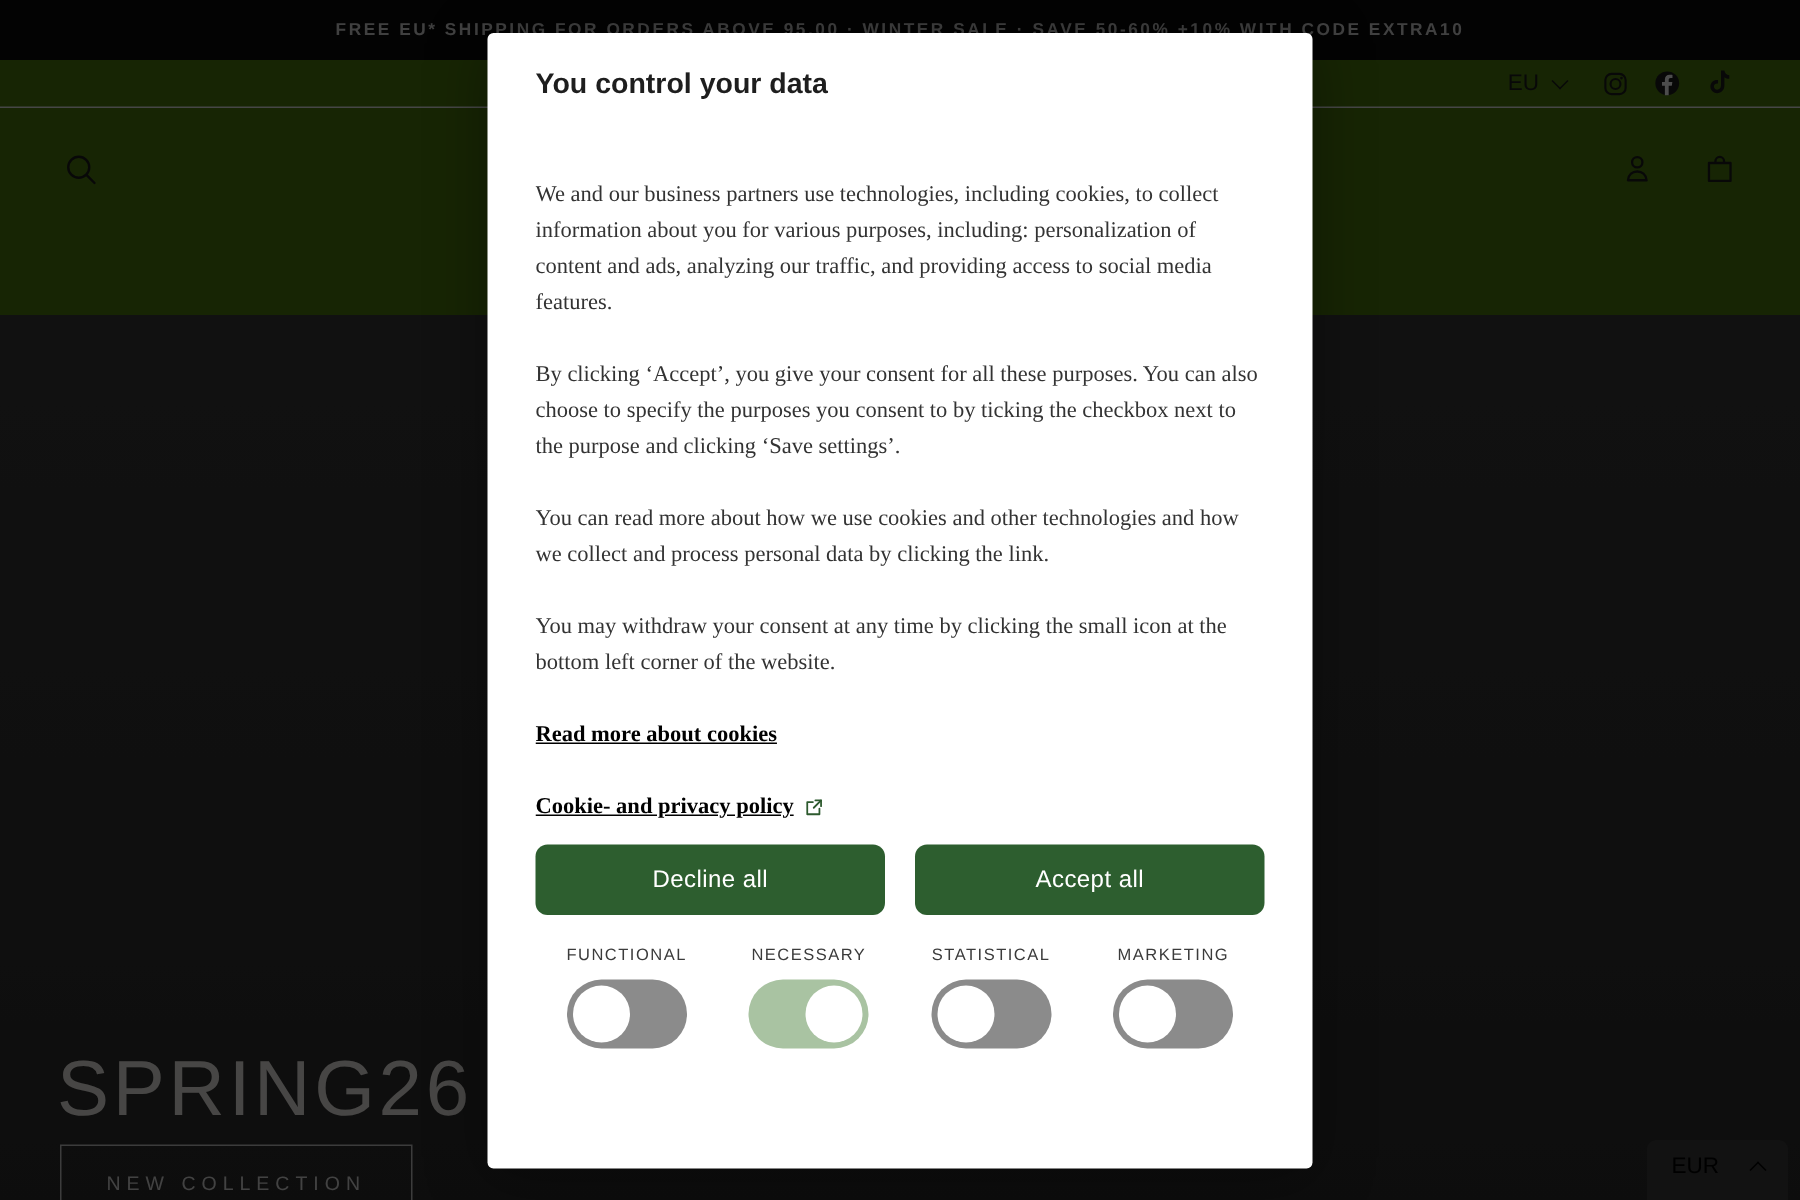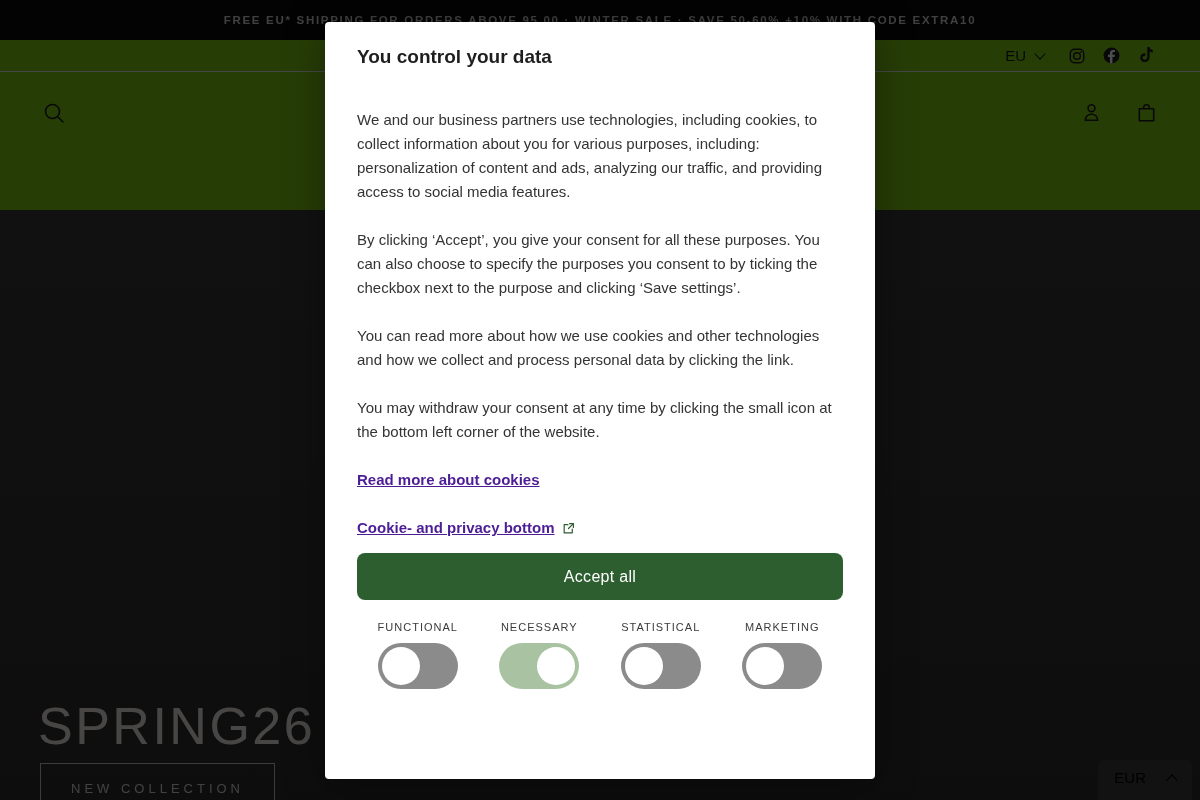--- a/index.html
+++ b/index.html
@@ -6,21 +6,21 @@
   html,body { width:1200px; height:800px; overflow:hidden; }
   body { position:relative; font-family:"Liberation Sans", sans-serif; background:#fff; }
 
   
   .announcement-bar {
     position:absolute; top:0; left:0; right:0; height:40px;
     background:#0b0b0b; color:#d6d6d6;
     display:flex; align-items:center; justify-content:center;
     font-size:11.5px; font-weight:700; letter-spacing:1.7px; white-space:nowrap;
   }
-  .site-header { position:absolute; top:40px; left:0; right:0; height:170px; background:#84cc16; }
+  .site-header { position:absolute; top:40px; left:0; right:0; height:170px; background:#4d7c0f; }
   .header-top-row {
     height:32px; display:flex; justify-content:flex-end; align-items:center;
     gap:24px; padding:0 46px; border-bottom:1px solid #ececec;
   }
   .region-selector { display:flex; align-items:center; gap:10px; font-size:15px; color:#1c1c1c; cursor:pointer; }
   .chev { width:8px; height:8px; border-right:1.6px solid #1c1c1c; border-bottom:1.6px solid #1c1c1c; transform:rotate(45deg); margin-top:-4px; }
   .social-row { display:flex; align-items:center; gap:16px; }
   .icon-btn { display:inline-flex; align-items:center; justify-content:center; cursor:pointer; background:none; border:none; }
   .header-main-icons { position:absolute; top:61px; right:42px; display:flex; gap:32px; }
   .search-btn { position:absolute; top:61px; left:42px; }
@@ -50,26 +50,26 @@
   
   .overlay { position:absolute; inset:0; background:rgba(0,0,0,0.7); z-index:10; }
   .cookie-dialog {
     position:absolute; left:325px; top:22px; width:550px; height:757px;
     background:#fff; border-radius:4px; z-index:20;
     padding:22px 32px 16px; display:flex; flex-direction:column;
     box-shadow:0 6px 40px rgba(0,0,0,0.35);
   }
   .dialog-title { font-size:19px; font-weight:700; color:#1e1e1e; line-height:26px; }
   .dialog-body {
-    margin-top:38px; height:437px; overflow:hidden;
-    font-size:15px; line-height:24px; color:#333;
+    margin-top:48px; height:437px; overflow:hidden;
+    font-size:15px; line-height:24px; color:#333;font-family:Liberation Serif, serif;
   }
   .dialog-body p { margin:0 0 24px; }
   .dialog-link-row { margin:0 0 24px; display:flex; align-items:center; gap:7px; }
-  .dialog-link { color:#4c1d95; font-weight:700; text-decoration:underline; font-size:15px; cursor:pointer; }
+  .dialog-link { color:#000000; font-weight:700; text-decoration:underline; font-size:15px; cursor:pointer; }
   .dialog-buttons { margin-top:8px; display:flex; gap:20px; }
   .consent-btn {
     flex:1; height:47px; border:none; border-radius:8px;
     background:#2d5e2f; color:#fff; font-size:16px; font-family:inherit;
     letter-spacing:.3px; cursor:pointer;
   }
   .consent-toggles { margin-top:21px; display:flex; justify-content:space-between; }
   .toggle-col { width:25%; display:flex; flex-direction:column; align-items:center; }
   .toggle-label { font-size:11px; letter-spacing:1px; color:#3b3b3b; }
   .toggle-switch {
@@ -158,32 +158,33 @@
 
   <div class="dialog-body">
     <p>We and our business partners use technologies, including cookies, to collect information about you for various purposes, including: personalization of content and ads, analyzing our traffic, and providing access to social media features.</p>
     <p>By clicking ‘Accept’, you give your consent for all these purposes. You can also choose to specify the purposes you consent to by ticking the checkbox next to the purpose and clicking ‘Save settings’.</p>
     <p>You can read more about how we use cookies and other technologies and how we collect and process personal data by clicking the link.</p>
     <p>You may withdraw your consent at any time by clicking the small icon at the bottom left corner of the website.</p>
     <div class="dialog-link-row">
       <a class="dialog-link">Read more about cookies</a>
     </div>
     <div class="dialog-link-row">
-      <a class="dialog-link">Cookie- and privacy bottom</a>
+      <a class="dialog-link">Cookie- and privacy policy</a>
       <span>
         <svg width="13" height="13" viewBox="0 0 24 24" fill="none" stroke="#2d5a2e" stroke-width="2.2" stroke-linecap="round" stroke-linejoin="round">
           <path d="M14 3h7v7"></path>
             <path d="M21 3l-9 9"></path>
             <path d="M19 13v7H4V5h7"></path>
         </svg>
       </span>
     </div>
   </div>
 
   <div class="dialog-buttons">
+    <button class="consent-btn">Decline all</button>
     <button class="consent-btn">Accept all</button>
   </div>
 
   <div class="consent-toggles">
     <div class="toggle-col" data-state="off">
       <span class="toggle-label">FUNCTIONAL</span>
       <button class="toggle-switch">
           <span class="toggle-knob"></span>
         </button>
     </div>

